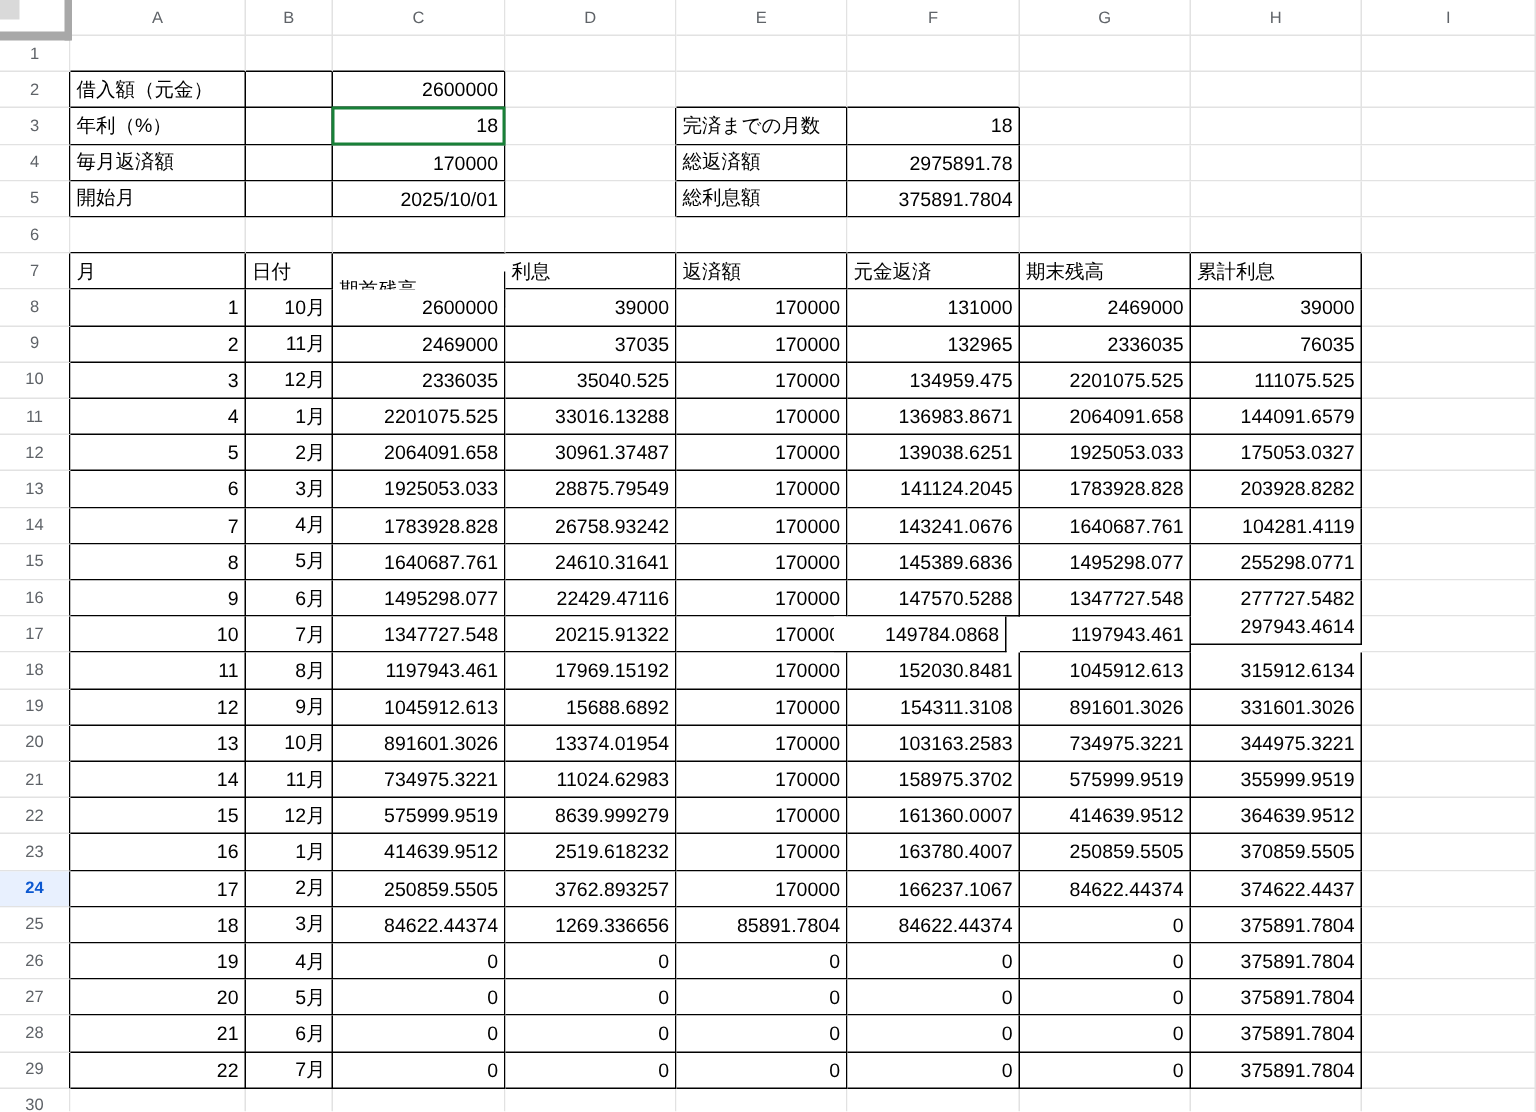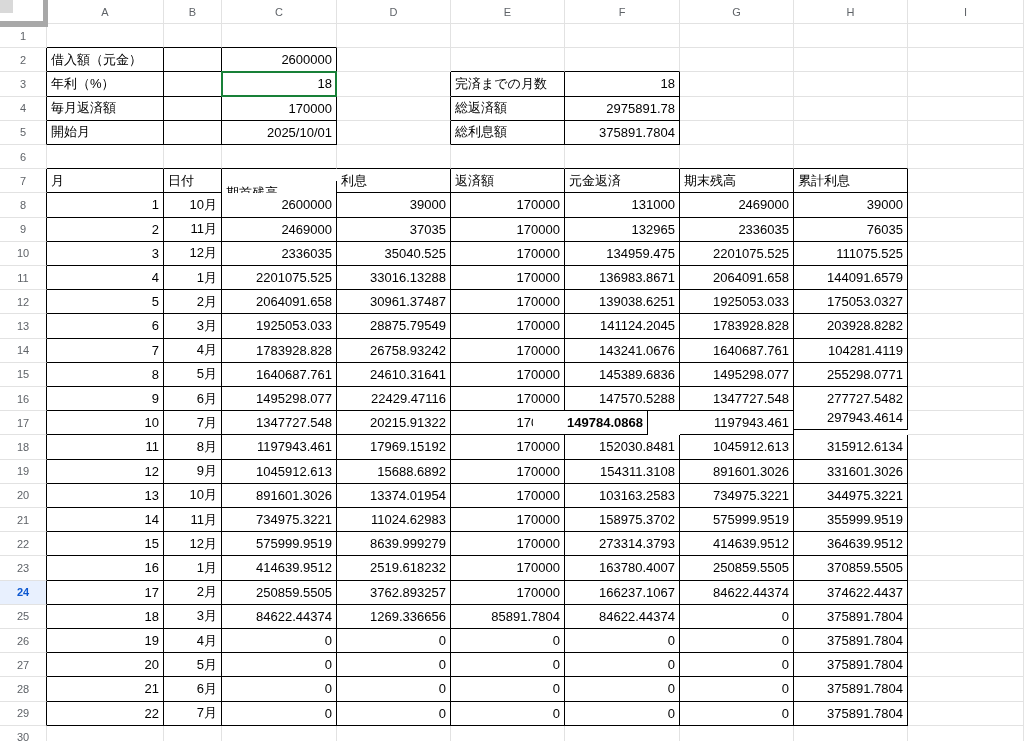--- a/index.html
+++ b/index.html
@@ -220,21 +220,21 @@
     <div class="cell ar" style="left: 451px; top: 387px; width: 114px; height: 24.2px; border-right: 1px solid rgb(0, 0, 0); border-bottom: 1px solid rgb(0, 0, 0);">170000</div>
     <div class="cell ar" style="left: 565px; top: 387px; width: 115px; height: 24.2px; border-right: 1px solid rgb(0, 0, 0); border-bottom: 1px solid rgb(0, 0, 0);">147570.5288</div>
     <div class="cell ar" style="left: 680px; top: 387px; width: 114px; height: 24.2px; border-right: 1px solid rgb(0, 0, 0); border-bottom: 1px solid rgb(0, 0, 0);">1347727.548</div>
     <div class="cell ar" style="left: 794px; top: 387px; width: 114px; height: 24.2px; border-right: 1px solid rgb(0, 0, 0); border-bottom: 1px solid rgb(0, 0, 0);">277727.5482</div>
     <div class="cell al" style="left: 908px; top: 387px; width: 116px; height: 24.2px; border-right: 1px solid rgb(226, 226, 226); border-bottom: 1px solid rgb(226, 226, 226);"></div>
     <div class="cell ar" style="left: 47px; top: 411.2px; width: 117px; height: 24.2px; border-right: 1px solid rgb(0, 0, 0); border-bottom: 1px solid rgb(0, 0, 0);">10</div>
     <div class="cell ar" style="left: 164px; top: 411.2px; width: 58px; height: 24.2px; border-right: 1px solid rgb(0, 0, 0); border-bottom: 1px solid rgb(0, 0, 0);">7月</div>
     <div class="cell ar" style="left: 222px; top: 411.2px; width: 115px; height: 24.2px; border-right: 1px solid rgb(0, 0, 0); border-bottom: 1px solid rgb(0, 0, 0);">1347727.548</div>
     <div class="cell ar" style="left: 337px; top: 411.2px; width: 114px; height: 24.2px; border-right: 1px solid rgb(0, 0, 0); border-bottom: 1px solid rgb(0, 0, 0);">20215.91322</div>
     <div class="cell ar" style="left: 451px; top: 411.2px; width: 114px; height: 24.2px; border-right: 1px solid rgb(0, 0, 0); border-bottom: 1px solid rgb(0, 0, 0);">170000</div>
-    <div class="cell ar" style="left: 533px; top: 411.2px; width: 115px; height: 24.2px; border-right: 1px solid rgb(0, 0, 0); border-bottom: 1px solid rgb(0, 0, 0); font-weight: bold;">149784.0868</div>
+    <div class="cell ar" style="left: 556px; top: 411.2px; width: 115px; height: 24.2px; border-right: 1px solid rgb(0, 0, 0); border-bottom: 1px solid rgb(0, 0, 0);">149784.0868</div>
     <div class="cell ar" style="left: 680px; top: 411.2px; width: 114px; height: 24.2px; border-right: 1px solid rgb(0, 0, 0); border-bottom: 1px solid rgb(0, 0, 0);">1197943.461</div>
     <div class="cell ar" style="left: 794px; top: 406px; width: 114px; height: 24.2px; border-right: 1px solid rgb(0, 0, 0); border-bottom: 1px solid rgb(0, 0, 0);">297943.4614</div>
     <div class="cell al" style="left: 908px; top: 411.2px; width: 116px; height: 24.2px; border-right: 1px solid rgb(226, 226, 226); border-bottom: 1px solid rgb(226, 226, 226);"></div>
     <div class="cell ar" style="left: 47px; top: 435.4px; width: 117px; height: 24.2px; border-right: 1px solid rgb(0, 0, 0); border-bottom: 1px solid rgb(0, 0, 0);">11</div>
     <div class="cell ar" style="left: 164px; top: 435.4px; width: 58px; height: 24.2px; border-right: 1px solid rgb(0, 0, 0); border-bottom: 1px solid rgb(0, 0, 0);">8月</div>
     <div class="cell ar" style="left: 222px; top: 435.4px; width: 115px; height: 24.2px; border-right: 1px solid rgb(0, 0, 0); border-bottom: 1px solid rgb(0, 0, 0);">1197943.461</div>
     <div class="cell ar" style="left: 337px; top: 435.4px; width: 114px; height: 24.2px; border-right: 1px solid rgb(0, 0, 0); border-bottom: 1px solid rgb(0, 0, 0);">17969.15192</div>
     <div class="cell ar" style="left: 451px; top: 435.4px; width: 114px; height: 24.2px; border-right: 1px solid rgb(0, 0, 0); border-bottom: 1px solid rgb(0, 0, 0);">170000</div>
     <div class="cell ar" style="left: 565px; top: 435.4px; width: 115px; height: 24.2px; border-right: 1px solid rgb(0, 0, 0); border-bottom: 1px solid rgb(0, 0, 0);">152030.8481</div>
     <div class="cell ar" style="left: 680px; top: 435.4px; width: 114px; height: 24.2px; border-right: 1px solid rgb(0, 0, 0); border-bottom: 1px solid rgb(0, 0, 0);">1045912.613</div>
@@ -265,21 +265,21 @@
     <div class="cell ar" style="left: 451px; top: 508px; width: 114px; height: 24.2px; border-right: 1px solid rgb(0, 0, 0); border-bottom: 1px solid rgb(0, 0, 0);">170000</div>
     <div class="cell ar" style="left: 565px; top: 508px; width: 115px; height: 24.2px; border-right: 1px solid rgb(0, 0, 0); border-bottom: 1px solid rgb(0, 0, 0);">158975.3702</div>
     <div class="cell ar" style="left: 680px; top: 508px; width: 114px; height: 24.2px; border-right: 1px solid rgb(0, 0, 0); border-bottom: 1px solid rgb(0, 0, 0);">575999.9519</div>
     <div class="cell ar" style="left: 794px; top: 508px; width: 114px; height: 24.2px; border-right: 1px solid rgb(0, 0, 0); border-bottom: 1px solid rgb(0, 0, 0);">355999.9519</div>
     <div class="cell al" style="left: 908px; top: 508px; width: 116px; height: 24.2px; border-right: 1px solid rgb(226, 226, 226); border-bottom: 1px solid rgb(226, 226, 226);"></div>
     <div class="cell ar" style="left: 47px; top: 532.2px; width: 117px; height: 24.2px; border-right: 1px solid rgb(0, 0, 0); border-bottom: 1px solid rgb(0, 0, 0);">15</div>
     <div class="cell ar" style="left: 164px; top: 532.2px; width: 58px; height: 24.2px; border-right: 1px solid rgb(0, 0, 0); border-bottom: 1px solid rgb(0, 0, 0);">12月</div>
     <div class="cell ar" style="left: 222px; top: 532.2px; width: 115px; height: 24.2px; border-right: 1px solid rgb(0, 0, 0); border-bottom: 1px solid rgb(0, 0, 0);">575999.9519</div>
     <div class="cell ar" style="left: 337px; top: 532.2px; width: 114px; height: 24.2px; border-right: 1px solid rgb(0, 0, 0); border-bottom: 1px solid rgb(0, 0, 0);">8639.999279</div>
     <div class="cell ar" style="left: 451px; top: 532.2px; width: 114px; height: 24.2px; border-right: 1px solid rgb(0, 0, 0); border-bottom: 1px solid rgb(0, 0, 0);">170000</div>
-    <div class="cell ar" style="left: 565px; top: 532.2px; width: 115px; height: 24.2px; border-right: 1px solid rgb(0, 0, 0); border-bottom: 1px solid rgb(0, 0, 0);">273314.3793</div>
+    <div class="cell ar" style="left: 565px; top: 532.2px; width: 115px; height: 24.2px; border-right: 1px solid rgb(0, 0, 0); border-bottom: 1px solid rgb(0, 0, 0);">161360.0007</div>
     <div class="cell ar" style="left: 680px; top: 532.2px; width: 114px; height: 24.2px; border-right: 1px solid rgb(0, 0, 0); border-bottom: 1px solid rgb(0, 0, 0);">414639.9512</div>
     <div class="cell ar" style="left: 794px; top: 532.2px; width: 114px; height: 24.2px; border-right: 1px solid rgb(0, 0, 0); border-bottom: 1px solid rgb(0, 0, 0);">364639.9512</div>
     <div class="cell al" style="left: 908px; top: 532.2px; width: 116px; height: 24.2px; border-right: 1px solid rgb(226, 226, 226); border-bottom: 1px solid rgb(226, 226, 226);"></div>
     <div class="cell ar" style="left: 47px; top: 556.4px; width: 117px; height: 24.2px; border-right: 1px solid rgb(0, 0, 0); border-bottom: 1px solid rgb(0, 0, 0);">16</div>
     <div class="cell ar" style="left: 164px; top: 556.4px; width: 58px; height: 24.2px; border-right: 1px solid rgb(0, 0, 0); border-bottom: 1px solid rgb(0, 0, 0);">1月</div>
     <div class="cell ar" style="left: 222px; top: 556.4px; width: 115px; height: 24.2px; border-right: 1px solid rgb(0, 0, 0); border-bottom: 1px solid rgb(0, 0, 0);">414639.9512</div>
     <div class="cell ar" style="left: 337px; top: 556.4px; width: 114px; height: 24.2px; border-right: 1px solid rgb(0, 0, 0); border-bottom: 1px solid rgb(0, 0, 0);">2519.618232</div>
     <div class="cell ar" style="left: 451px; top: 556.4px; width: 114px; height: 24.2px; border-right: 1px solid rgb(0, 0, 0); border-bottom: 1px solid rgb(0, 0, 0);">170000</div>
     <div class="cell ar" style="left: 565px; top: 556.4px; width: 115px; height: 24.2px; border-right: 1px solid rgb(0, 0, 0); border-bottom: 1px solid rgb(0, 0, 0);">163780.4007</div>
     <div class="cell ar" style="left: 680px; top: 556.4px; width: 114px; height: 24.2px; border-right: 1px solid rgb(0, 0, 0); border-bottom: 1px solid rgb(0, 0, 0);">250859.5505</div>

